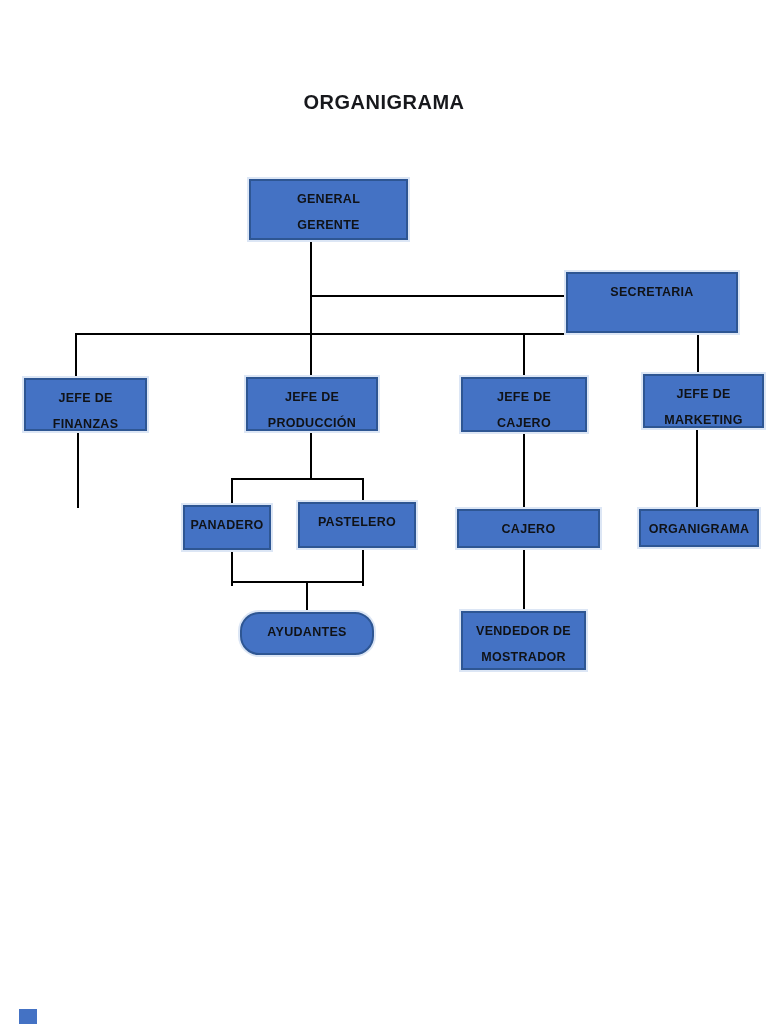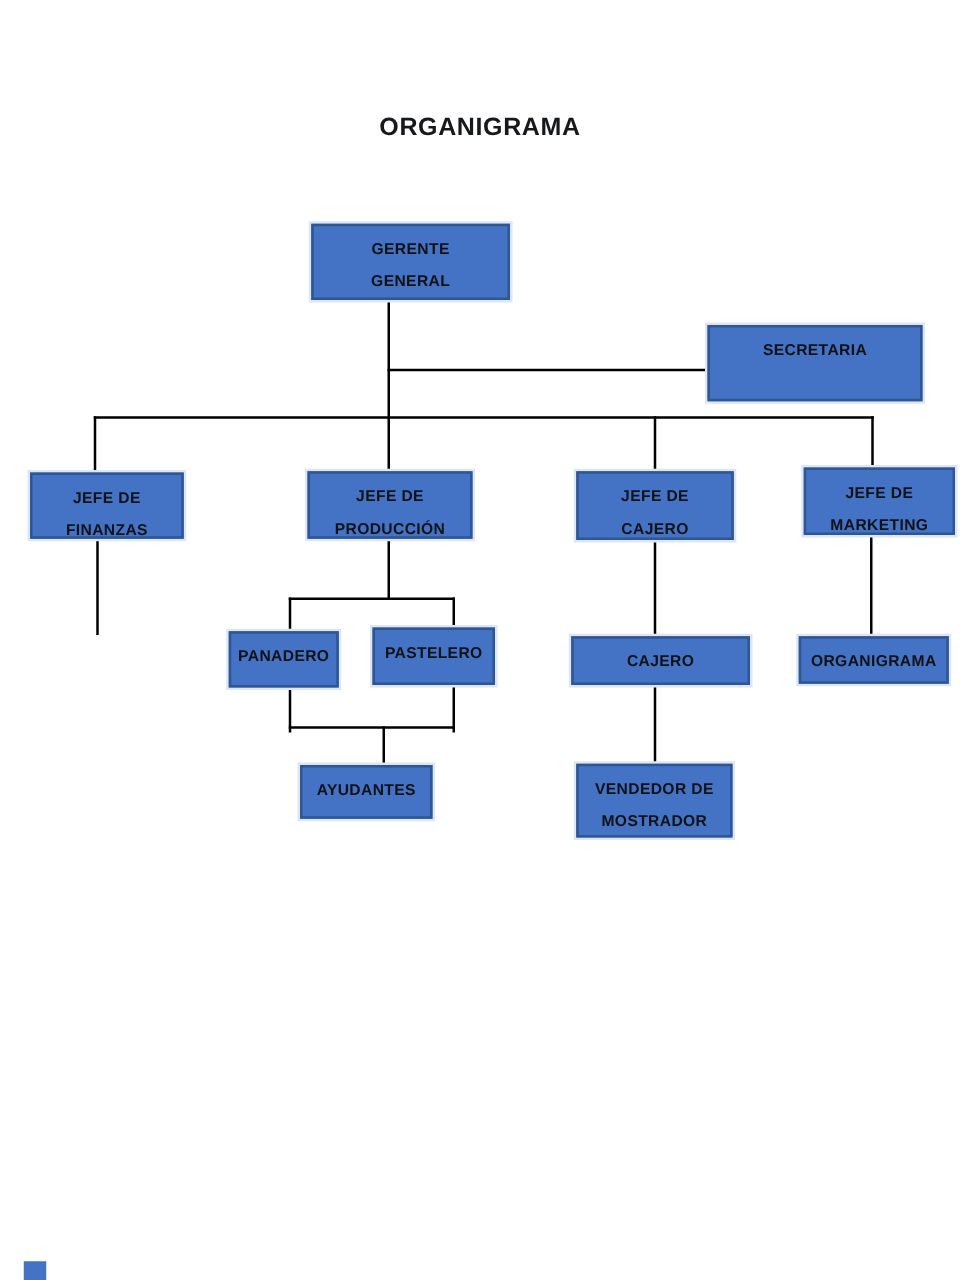--- a/index.html
+++ b/index.html
@@ -52,31 +52,31 @@
     box-shadow:0 0 0 2px var(--box-halo,#dce6f5);
     color:var(--box-text,#101216);
     font-weight:700;
     font-size:12.5px;
     letter-spacing:.3px;
     text-align:center;
     padding-top:5px;
   }
   .node .t{display:block;line-height:26px;white-space:nowrap;}
   .n-gerente    {left:249px; top:179px; width:159px; height:61px;}
-  .n-secretaria {left:566px; top:260px; width:172px; height:61px;}
+  .n-secretaria {left:566px; top:272px; width:172px; height:61px;}
   .n-finanzas   {left:24px;  top:378px; width:123px; height:53px;}
   .n-produccion {left:246px; top:377px; width:132px; height:54px;}
   .n-ventas     {left:461px; top:377px; width:126px; height:55px;}
   .n-marketing  {left:643px; top:374px; width:121px; height:54px;}
   .n-contador   {left:24px;  top:507px; width:124px; height:51px;}
   .n-panadero   {left:183px; top:505px; width:88px; height:45px;}
-  .n-pastelero  {left:298px; top:502px; width:98px; height:46px;}
+  .n-pastelero  {left:298px; top:502px; width:118px; height:46px;}
   .n-cajero     {left:457px; top:509px; width:143px; height:39px;}
   .n-publicista {left:639px; top:509px; width:120px; height:38px;}
-  .n-ayudantes  {left:240px; top:612px; width:106px; height:43px;}
+  .n-ayudantes  {left:240px; top:612px; width:134px; height:43px;border-radius:19px;}
   .n-vendedor   {left:461px; top:611px; width:125px; height:59px;}
 
   .next-page-sliver{
     position:absolute;
     left:19px; top:1009px;
     width:18px; height:15px;
     background:var(--box-fill,#4472C4);
   }
 </style>
 </head>
@@ -99,22 +99,22 @@
   <div class="ln v ln-pas-top"></div>
   <div class="ln v ln-pan-bot"></div>
   <div class="ln v ln-pas-bot"></div>
   <div class="ln h ln-ayud-h"></div>
   <div class="ln v ln-ayud-down"></div>
   <div class="ln v ln-cajero"></div>
   <div class="ln v ln-vendedor"></div>
   <div class="ln v ln-publicista"></div>
 
   <div class="node n-gerente">
+    <span class="t">GENERAL</span>
     <span class="t">GERENTE</span>
-    <span class="t">GENERAL</span>
   </div>
 
   <div class="node n-secretaria">
     <span class="t">SECRETARIA</span>
   </div>
 
   <div class="node n-finanzas">
     <span class="t">JEFE DE</span>
     <span class="t">FINANZAS</span>
   </div>

